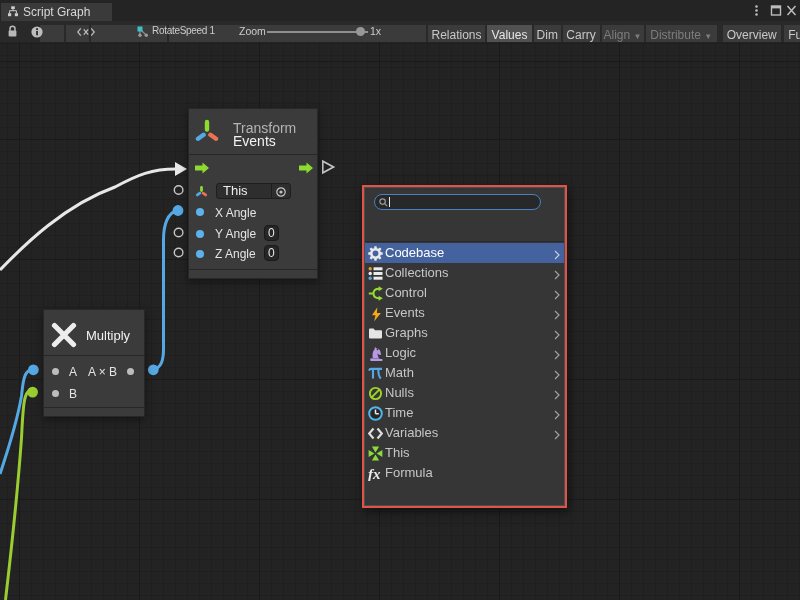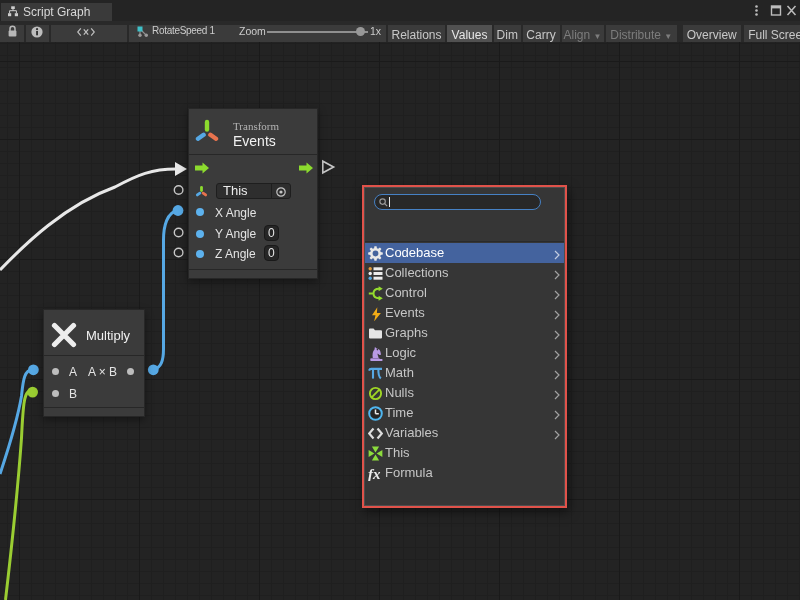--- a/index.html
+++ b/index.html
@@ -3,38 +3,38 @@
 *{margin:0;padding:0;box-sizing:border-box;font-family:"Liberation Sans",sans-serif;}
 html,body{width:800px;height:600px;overflow:hidden;background:#242424;}
 #root{position:relative;width:800px;height:600px;}
 .abs{position:absolute;}
 
 #tabbar{left:0;top:0;width:800px;height:21px;background:#242424;}
 #tab{left:1px;top:2.5px;width:111px;height:18.5px;background:#3a3a3a;color:#d8d8d8;font-size:12px;line-height:18.5px;}
 #tab span{position:absolute;left:22px;top:0;}
 
 #toolbar{left:0;top:21px;width:800px;height:21px;background:#292929;border-bottom:0;}
-.tbtn{position:absolute;top:4px;height:32px;background:#3b3b3b;color:#c8c8c8;font-size:12px;text-align:center;line-height:20px;white-space:nowrap;}
+.tbtn{position:absolute;top:4px;height:32px;background:#3b3b3b;color:#c8c8c8;font-size:12px;text-align:center;line-height:20px;white-space:nowrap;margin-left:40px;}
 .tbtn.gray{color:#7d7d7d;}
 .tbtn.on{background:#515151;color:#e6e6e6;}
 
 #canvas{left:0;top:42px;width:800px;height:558px;background-color:#232323;
 background-image:
  repeating-linear-gradient(to right,#1a1a1a 0 1px,transparent 1px 120px),
  repeating-linear-gradient(to bottom,#1a1a1a 0 1px,transparent 1px 120px),
  repeating-linear-gradient(to right,#1f1f1f 0 1px,transparent 1px 12px),
  repeating-linear-gradient(to bottom,#1f1f1f 0 1px,transparent 1px 12px);
 background-position:19px 0,0 97px,7px 0,0 1px;}
 #wires{left:0;top:0;width:800px;height:558px;}
 
 .node{background:#3b3b3b;border:1px solid #272727;box-shadow:0 3px 8px rgba(0,0,0,.4);}
 .nodesep{position:absolute;left:0;width:100%;height:1px;background:#272727;}
 #rotate{left:188px;top:66px;width:130px;height:171px;}
 #multiply{left:43px;top:267px;width:102px;height:108px;}
-.ntitle{position:absolute;color:#b4b4b4;font-size:11px;font-family:Liberation Serif, serif;}
+.ntitle{position:absolute;color:#b4b4b4;font-size:14px;}
 .nname{position:absolute;color:#f2f2f2;font-size:14px;}
 .plabel{position:absolute;color:#e4e4e4;font-size:12px;}
 .pdot{position:absolute;width:8px;height:8px;border-radius:50%;background:#5db2ee;}
 .gdot{position:absolute;width:7px;height:7px;border-radius:50%;background:#bdbdbd;}
 .vbox{position:absolute;width:15.5px;height:16.5px;background:#262626;border:1.5px solid #191919;border-radius:4px;color:#e4e4e4;font-size:12px;text-align:center;line-height:14px;}
 
 #popup{left:362px;top:142.5px;width:204.5px;height:323px;border:2.5px solid #e0524a;background:#363636;box-shadow:2px 4px 10px rgba(0,0,0,.5);}
 #pinner{position:absolute;left:0;top:0;right:0;bottom:0;border:1px solid #4d4d4d;background:#363636;}
 #search{position:absolute;left:8.5px;top:6.5px;width:167px;height:15.5px;border:1px solid #4681c4;border-radius:8px;background:#282828;}
 #nodelbl{position:absolute;left:0;top:35px;width:100%;text-align:center;color:#c4c4c4;font-size:12px;}

